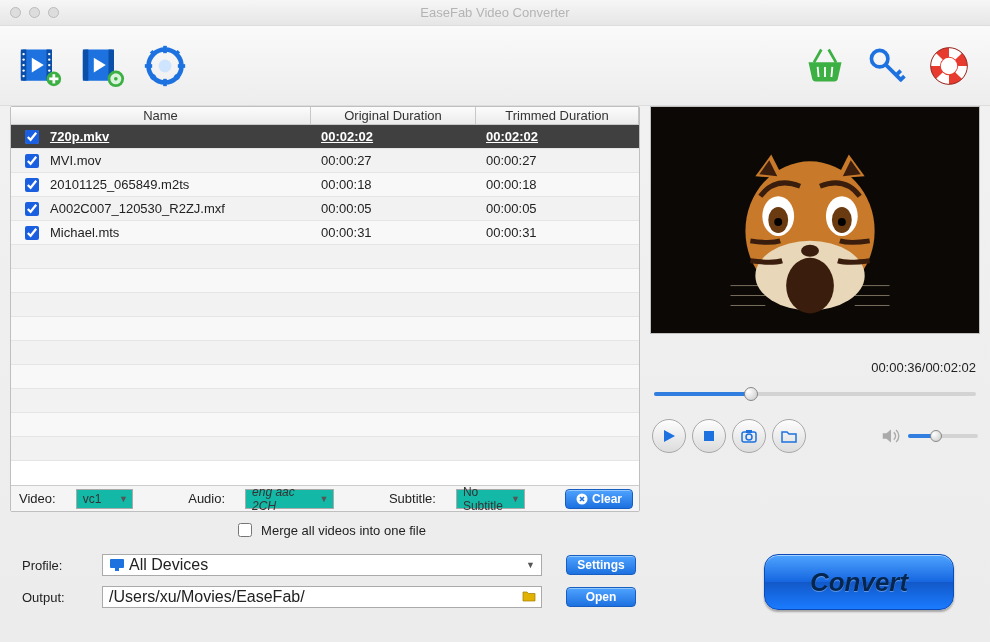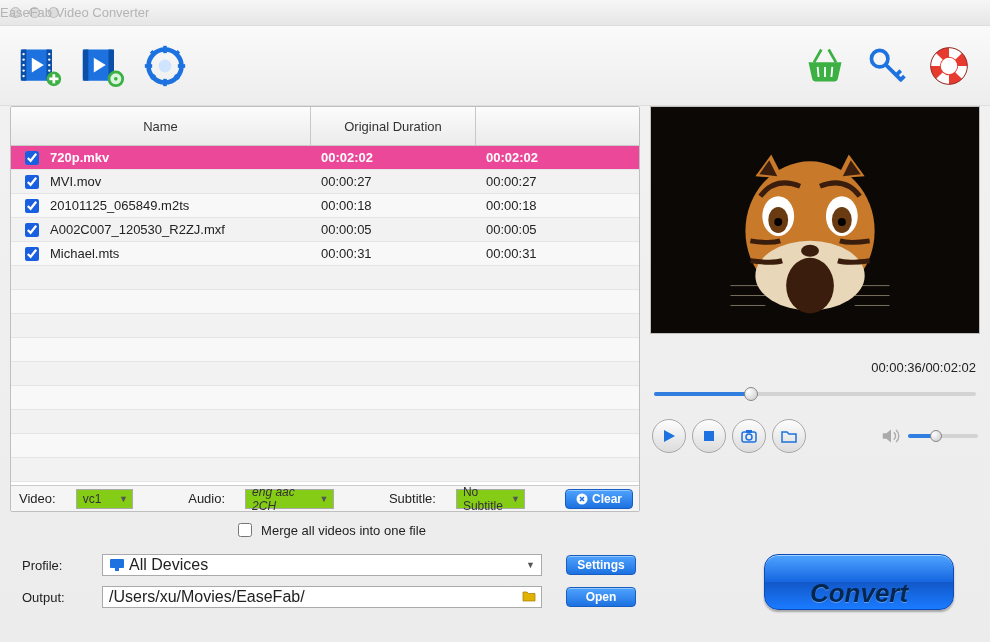--- a/index.html
+++ b/index.html
@@ -31,21 +31,21 @@
     gap: 8px;
   }
   .traffic {
     width: 11px; height: 11px; border-radius: 50%;
     border: 1px solid #bbb;
     background: #ddd;
   }
   .window-title {
     position: absolute;
     left: 0; right: 0;
-    text-align: left;
+    text-align: center;
     color: #b4b4b4;
     font-size: 13px;
   }
 
   
   .toolbar {
     height: 80px;
     display: flex;
     align-items: center;
     padding: 0 18px;
@@ -80,21 +80,21 @@
     display: flex;
     flex-direction: column;
   }
 
   
   .table-header, .table-row {
     display: flex;
     align-items: center;
   }
   .table-header {
-    height: 39px;
+    height: 18px;
     background: linear-gradient(to bottom, #fcfcfc, #ebebeb);
     border-bottom: 1px solid #c8c8c8;
     font-weight: normal;
     text-align: center;
     color: #333;
   }
   .table-header > div {
     border-right: 1px solid #c8c8c8;
     height: 100%;
     display: flex; align-items: center; justify-content: center;
@@ -114,40 +114,41 @@
     overflow: hidden; text-overflow: ellipsis; white-space: nowrap;
     display: flex; align-items: center; gap: 8px;
     height: 100%;
   }
   .row-check {
     width: 14px; height: 14px;
     min-width:14px;
     accent-color: #1a5fe0;
   }
   .table-row.selected {
-    background: #ec4899;
+    background: #404040;
     color: #fff;
     font-weight: bold;
+    text-decoration: underline;
   }
 
   
   .file-strip {
     height: 26px;
     padding: 0 6px;
     display: flex;
     align-items: center;
     gap: 20px;
     background: #f5f5f5;
     border-top: 1px solid #ccc;
     font-size: 13px;
   }
   .strip-label { margin-left: 2px; }
   .select {
     border: 1px solid #aaa;
-    background: #84cc16;
+    background: #14b8a6;
     height: 20px;
     display: flex; align-items: center;
     padding: 0 18px 0 6px;
     position: relative;
     font-size: 12px;
     color: #333;
   }
   .select::after {
     content:"▼";
     position:absolute;
@@ -282,21 +283,21 @@
   .convert-btn {
     position:absolute;
     right: 36px;
     bottom: 32px;
     width: 190px;
     height: 56px;
     border-radius: 14px;
     background: linear-gradient(to bottom, #4ea4ff 0%, #1566e0 50%, #1258c8 50%, #1a7bff 100%);
     border: 1px solid #0b4bba;
     box-shadow: 0 2px 2px rgba(0,0,0,0.3), inset 0 1px 0 rgba(255,255,255,0.5);
-    display:flex; align-items:flex-end; justify-content:center;
+    display:flex; align-items:center; justify-content:center;
     font-size: 26px;
     font-weight: bold;
     font-style: italic;
     color: #05264f;
     text-shadow: 0 1px 0 rgba(255,255,255,0.3);
   }
 
 </style>
 </head>
 <body>
@@ -389,20 +390,21 @@
     </svg>
   </div>
 </div>
 
 <div class="main">
 
   <div class="left-pane">
     <div class="table-header">
       <div class="col-name">Name</div>
       <div class="col-odur">Original Duration</div>
+      <div class="col-tdur">Trimmed Duration</div>
     </div>
     <div class="table-body" id="table-body">
         <div class="table-row selected">
           <div class="col-name">
             <input type="checkbox" class="row-check" checked="" style="">
             <span>720p.mkv</span>
           </div>
           <div class="col-odur">00:02:02</div>
           <div class="col-tdur">00:02:02</div>
         </div>

